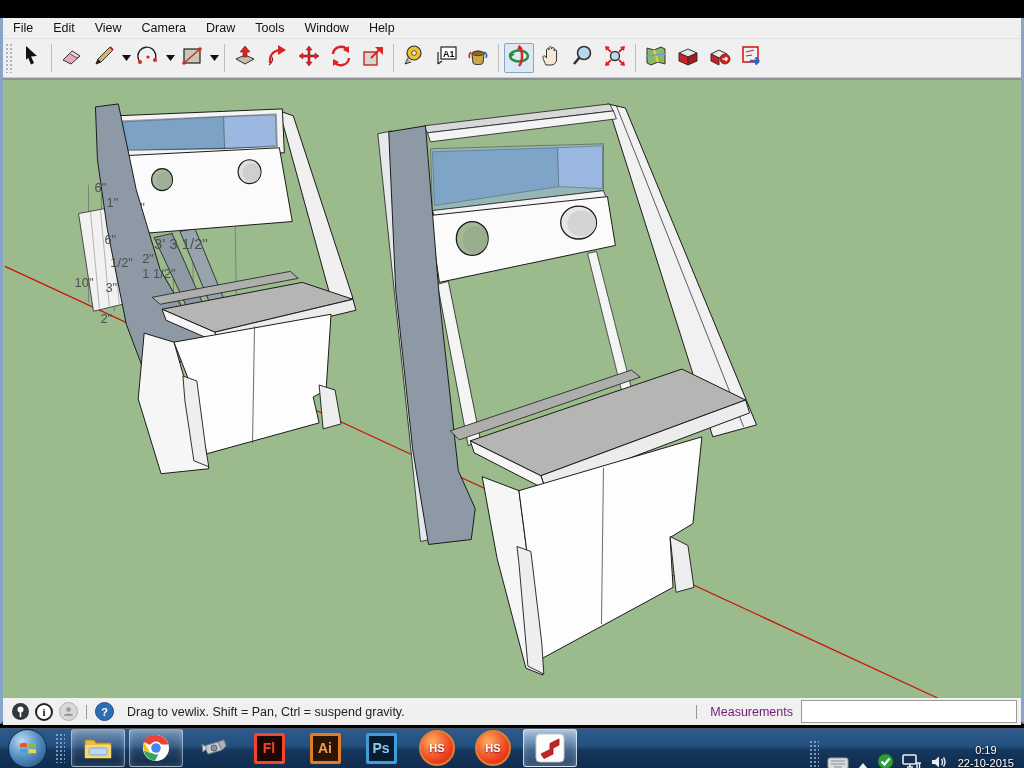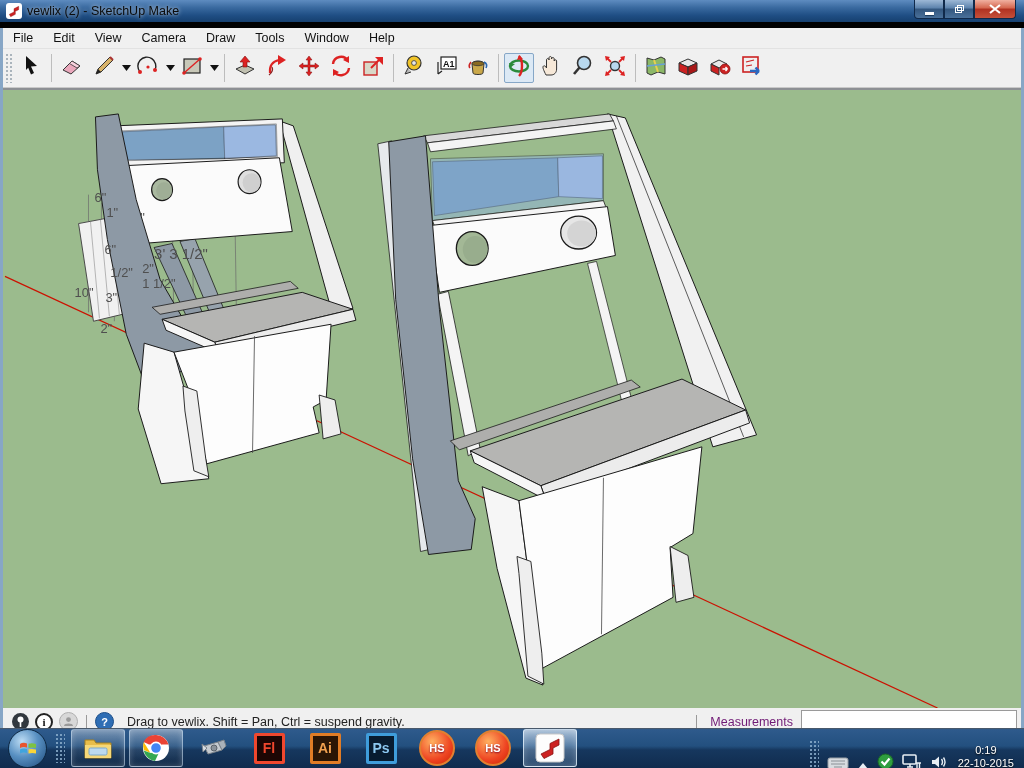--- a/index.html
+++ b/index.html
@@ -19,21 +19,21 @@
   .winbtn.first{border-radius:0 0 0 4px;}
   .winbtn.close{width:40px;border-radius:0 0 4px 0;
     background:linear-gradient(180deg,#f0b0a0 0%,#d4654d 45%,#b03121 50%,#c4503a 100%);
     font-weight:bold;font-size:11px;}
   .glyph-min{width:9px;height:3px;background:#fff;margin-top:8px;box-shadow:0 1px 1px #1a3a5c;}
   .glyph-restore{position:relative;width:9px;height:8px;}
   .glyph-restore i{position:absolute;border:1.5px solid #fff;background:transparent;display:block;}
   .glyph-restore i.b{left:0;bottom:0;width:5px;height:4px;}
   .glyph-restore i.f{right:0;top:0;width:5px;height:4px;}
   
-  .frame{position:absolute;left:0;top:28px;width:1024px;height:706px;box-sizing:border-box;
+  .frame{position:absolute;left:0;top:18px;width:1024px;height:706px;box-sizing:border-box;
     border-left:3px solid #87a6c6;border-right:3px solid #87a6c6;border-bottom:3px solid #2c5d90;
     background:#f0f0f0;}
   
   .menubar{height:20px;background:#f0f0f0;display:flex;align-items:center;border-bottom:1px solid #e2e2e2;}
   .menuitem{font-size:12.5px;color:#111;padding:2px 10px;}
   
   .toolbar{height:38px;background:#f0f0f0;display:flex;align-items:center;border-bottom:1px solid #c9c9c9;}
   .grip{width:8px;height:30px;margin:0 2px;
     background:radial-gradient(circle,#aab4bc 28%,transparent 30%) 0 0/4px 4px;}
   .tbtn{width:28px;height:28px;margin:0 1px;display:flex;align-items:flex-start;justify-content:center;border:1px solid transparent;border-radius:2px;}
@@ -83,44 +83,20 @@
   .trayicon{margin:0 4px;display:flex;align-items:center;justify-content:center;}
   .clock{color:#fff;font-size:11px;text-align:center;line-height:13px;margin:0 10px 0 6px;text-shadow:0 1px 2px #000;}
   
   .sulogo{width:16px;height:16px;}
 </style>
 </head>
 <body>
 
 <div class="app">
 
-  <div class="titlebar">
-    <div class="appicon">
-      <svg class="sulogo" viewBox="0 0 24 24">
-        <path d="M5 17 L12 13.5 L12 8.5 L19 5 L19 10 L14 12.5 L14 17 L7 20.5 Z" fill="#cc2222" stroke="#881111" stroke-width="0.6"></path>
-      </svg>
-    </div>
-    <span class="title-text">vewlix (2) - SketchUp Make</span>
-    <div class="winbtns">
-      <div class="winbtn first">
-          <span class="glyph-min"></span>
-        </div>
-      <div class="winbtn">
-          <span class="glyph-restore">
-            <i class="f"></i>
-            <i class="b"></i>
-          </span>
-        </div>
-      <div class="winbtn close">
-        <svg width="12" height="10" viewBox="0 0 12 10">
-          <path d="M1 1 L11 9 M11 1 L1 9" stroke="#fff" stroke-width="2.2"></path>
-        </svg>
-      </div>
-    </div>
-  </div>
 
   <div class="frame">
 
     <div class="menubar">
       <span class="menuitem">File</span>
       <span class="menuitem">Edit</span>
       <span class="menuitem">View</span>
       <span class="menuitem">Camera</span>
       <span class="menuitem">Draw</span>
       <span class="menuitem">Tools</span>

